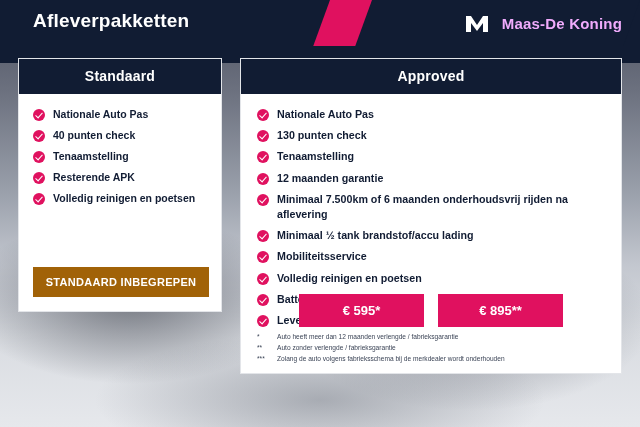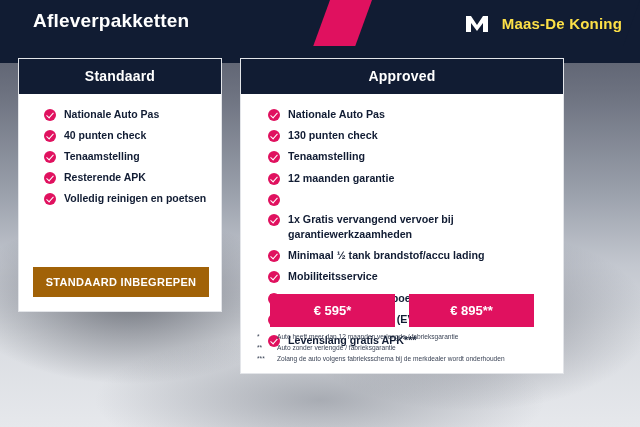--- a/index.html
+++ b/index.html
@@ -76,50 +76,50 @@
     height: 30px;
     display: flex;
     align-items: center;
     gap: 10px;
   }
   #brand-mark {
     width: 30px; height: 30px;
     position: relative;
   }
   #brand-name {
-    color: #fde047;
+    color: #f0abfc;
     font-size: 15px;
     font-weight: bold;
     letter-spacing: 0.2px;
     white-space: nowrap;
   }
 
   
   .card {
     position: absolute;
     background: #ffffff;
     border: 1px solid #e3e5e9;
   }
   #card-standaard { left: 18px; top: 58px; width: 204px; height: 254px; }
-  #card-approved  { left: 240px; top: 58px; width: 324px; height: 316px; }
+  #card-approved  { left: 240px; top: 58px; width: 382px; height: 316px; }
 
   .card-header {
     background: #111c33;
     color: #ffffff;
     font-size: 14px;
     font-weight: bold;
     text-align: center;
     padding: 9px 0 10px 0;
     letter-spacing: 0.2px;
   }
 
   .feature-list {
     list-style: none;
     margin: 0;
-    padding: 10px 0 0 11px;
+    padding: 10px 0 0 0;
   }
   .feature-item {
     display: flex;
     align-items: flex-start;
     gap: 8px;
     padding: 3px 10px 3px 14px;
     font-size: 10.5px;
     font-weight: bold;
     color: #111c33;
     line-height: 1.42;
@@ -261,24 +261,21 @@
       <li class="feature-item">
         <span class="check-icon"></span>
         <span class="feature-text">Tenaamstelling</span>
       </li>
       <li class="feature-item">
         <span class="check-icon"></span>
         <span class="feature-text">12 maanden garantie</span>
       </li>
       <li class="feature-item">
         <span class="check-icon"></span>
-      </li>
-      <li class="feature-item">
-        <span class="check-icon"></span>
-        <span class="feature-text">1x Gratis vervangend vervoer bij garantiewerkzaamheden</span>
+        <span class="feature-text">Minimaal 7.500km of 6 maanden onderhoudsvrij rijden na aflevering</span>
       </li>
       <li class="feature-item">
         <span class="check-icon"></span>
         <span class="feature-text">Minimaal ½ tank brandstof/accu lading</span>
       </li>
       <li class="feature-item">
         <span class="check-icon"></span>
         <span class="feature-text">Mobiliteitsservice</span>
       </li>
       <li class="feature-item">

